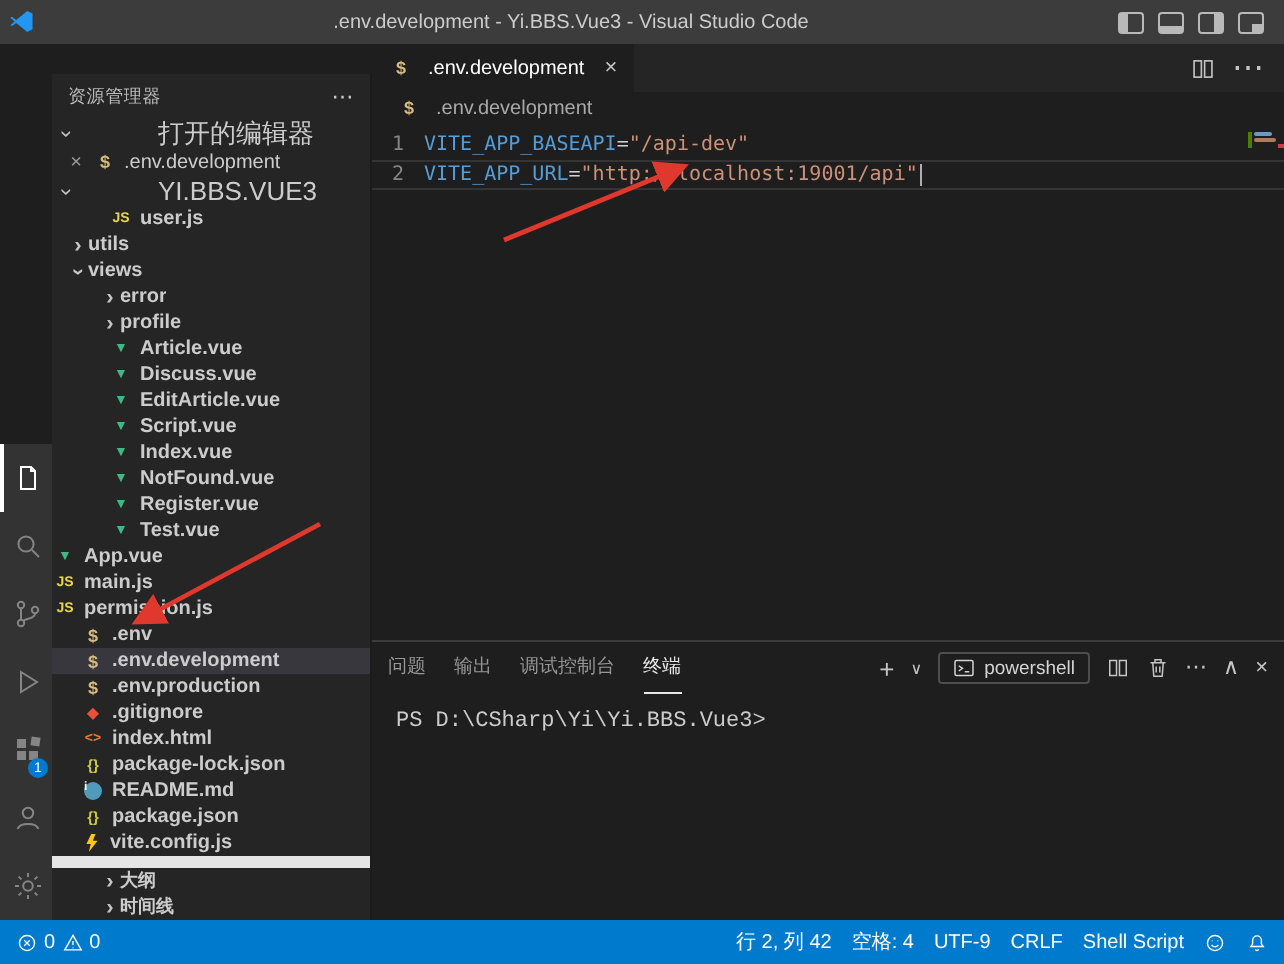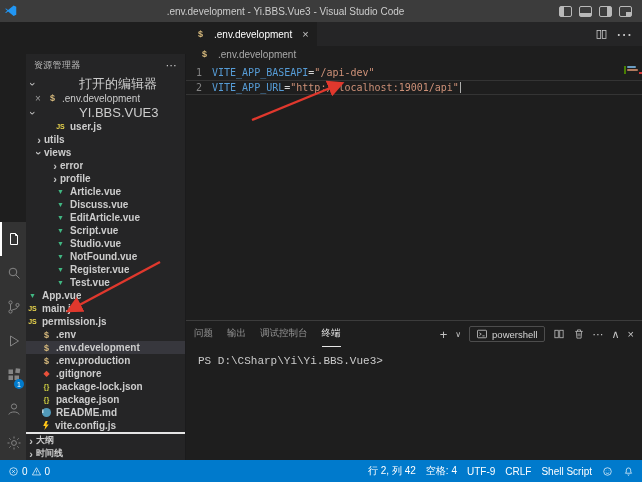--- a/index.html
+++ b/index.html
@@ -48,21 +48,21 @@
   .i-js::before { content:"JS"; color:#e8d44d; font-size:7px; font-weight:700; }
   .i-vue::before { content:"▼"; color:#41b883; font-size:7px; }
   .i-env::before { content:"$"; color:#d7ba7d; font-size:9px; font-weight:700; }
   .i-git::before { content:"◆"; color:#e8503a; font-size:8px; }
   .i-html::before { content:"<>"; color:#e37933; font-size:7px; font-weight:700; }
   .i-json::before { content:"{}"; color:#cbcb41; font-size:7.5px; font-weight:700; }
   .i-md { width:9px; height:9px; border-radius:50%; background:#519aba; color:#fff; font-size:6px; font-weight:700; margin:0 5px 0 2px; }
   .i-md::before { content:"i"; }
   .i-vite { width:8px; height:9px; margin:0 5px 0 2px; background:#ffc517; clip-path:polygon(45% 0,15% 55%,42% 55%,30% 100%,85% 38%,55% 38%,72% 0); }
   .tlabel { overflow:hidden; text-overflow:ellipsis; }
-  .sb-bottom { border-top:2px solid #e5e5e5; }
+  .sb-bottom { border-top:6px solid #e5e5e5;padding-left:24px; }
   .sb-sec { height:13px; display:flex; align-items:center; font-size:9px; font-weight:700; color:#cccccc; }
 
   
   .editorcol { flex:1; display:flex; flex-direction:column; min-width:0; }
   .tabbar { height:24px; background:#252526; display:flex; align-items:stretch; }
   .tab { background:#1e1e1e; display:flex; align-items:center; padding:0 8px; gap:4px; font-size:10px; color:#ffffff; border-right:1px solid #252526; }
   .tab .close { color:#c5c5c5; font-size:11px; margin-left:6px; }
   .tab-actions { margin-left:auto; display:flex; align-items:center; gap:8px; padding-right:10px; color:#c5c5c5; }
   .tab-actions svg { width:13px; height:13px; }
   .breadcrumb { height:16px; display:flex; align-items:center; gap:4px; padding-left:12px; font-size:10px; color:#a9a9a9; background:#1e1e1e; }
@@ -228,21 +228,21 @@
         <div class="trow p28">
             <span class="ficon i-vue"></span>
             <span class="tlabel">EditArticle.vue</span>
           </div>
         <div class="trow p28">
             <span class="ficon i-vue"></span>
             <span class="tlabel">Script.vue</span>
           </div>
         <div class="trow p28">
             <span class="ficon i-vue"></span>
-            <span class="tlabel">Studio.vue</span>
+            <span class="tlabel">Index.vue</span>
           </div>
         <div class="trow p28">
             <span class="ficon i-vue"></span>
             <span class="tlabel">NotFound.vue</span>
           </div>
         <div class="trow p28">
             <span class="ficon i-vue"></span>
             <span class="tlabel">Register.vue</span>
           </div>
         <div class="trow p28">
@@ -271,30 +271,34 @@
           </div>
         <div class="trow p14">
             <span class="ficon i-env"></span>
             <span class="tlabel">.env.production</span>
           </div>
         <div class="trow p14">
             <span class="ficon i-git"></span>
             <span class="tlabel">.gitignore</span>
           </div>
         <div class="trow p14">
+            <span class="ficon i-html"></span>
+            <span class="tlabel">index.html</span>
+          </div>
+        <div class="trow p14">
             <span class="ficon i-json"></span>
             <span class="tlabel">package-lock.json</span>
           </div>
         <div class="trow p14">
+            <span class="i-md"></span>
+            <span class="tlabel">README.md</span>
+          </div>
+        <div class="trow p14">
             <span class="ficon i-json"></span>
             <span class="tlabel">package.json</span>
-          </div>
-        <div class="trow p14">
-            <span class="i-md"></span>
-            <span class="tlabel">README.md</span>
           </div>
         <div class="trow p14">
             <span class="i-vite"></span>
             <span class="tlabel">vite.config.js</span>
           </div>
       </div>
 
       <div class="sb-bottom">
         <div class="sb-sec">
           <span class="chev"></span>

